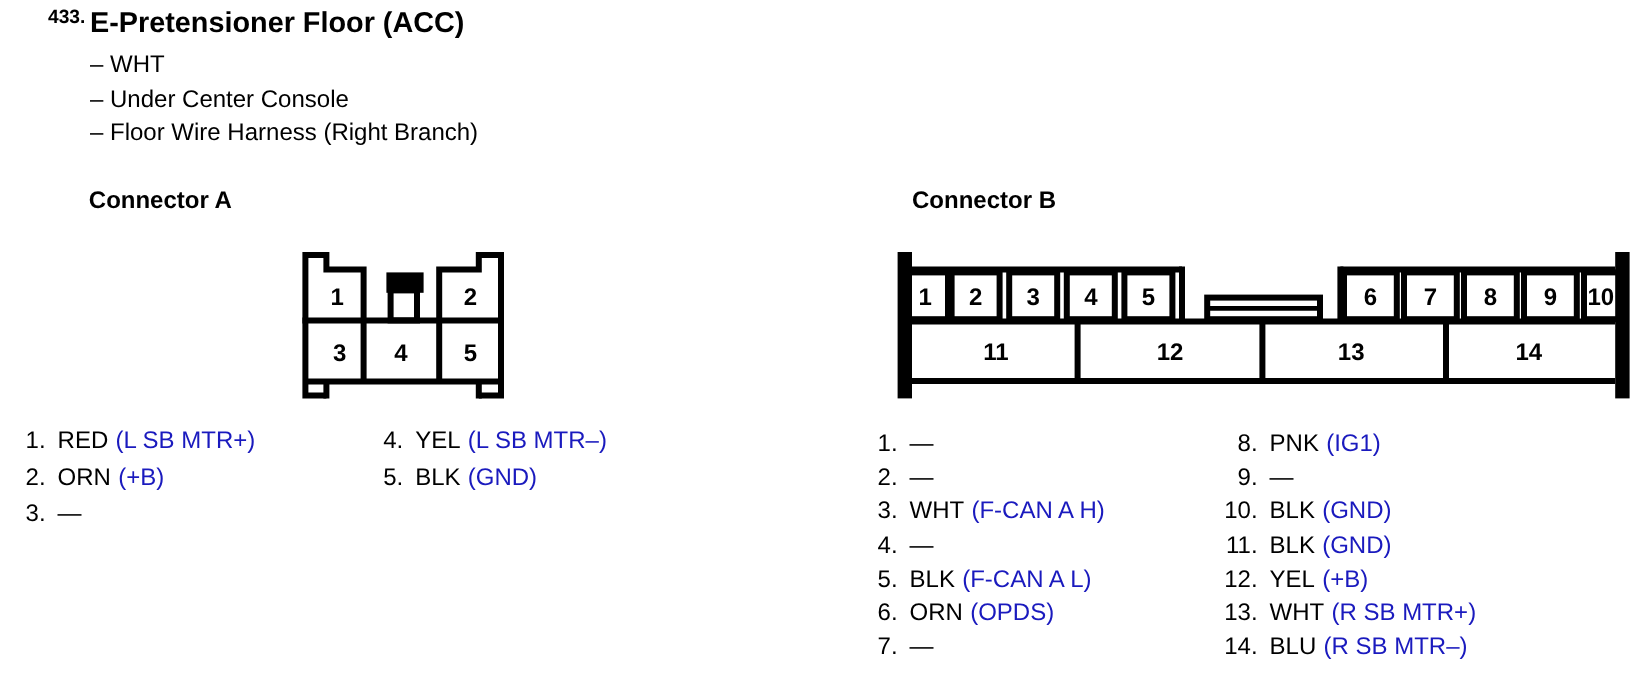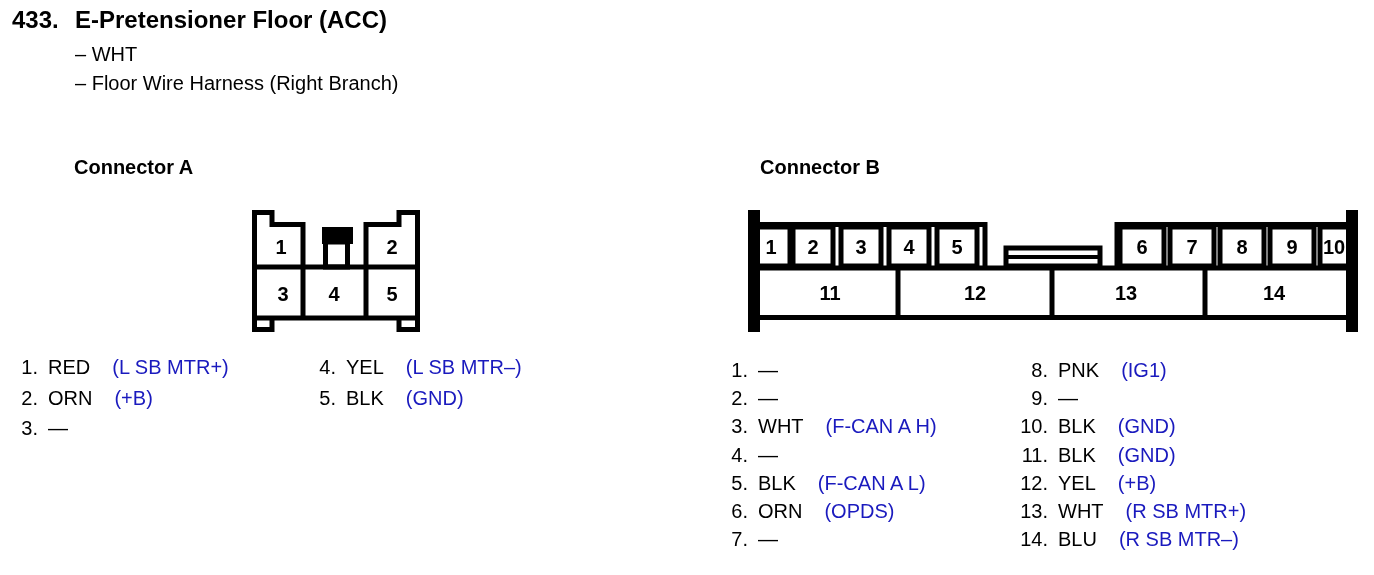--- a/index.html
+++ b/index.html
@@ -1,50 +1,51 @@
 <!DOCTYPE html>
 <html style="--signal-blue: #1a1abe;"><head>
 <meta charset="utf-8">
 <style>
   html,body { margin:0; padding:0; background:#ffffff; }
   .page {
     position:relative; width:1374px; height:575px; background:#ffffff;
     font-family:"Liberation Sans", sans-serif; color:#000; overflow:hidden;
   }
   .abs { position:absolute; }
-  .title-num  { font-weight:bold; font-size:24px; }
+  .title-num  { font-weight:bold; font-size:16px;margin-left:28px; }
   .title-text { font-weight:bold; font-size:24px; }
   .notes { font-size:20px; line-height:28.5px; }
   .conn-heading { font-weight:bold; font-size:20px; }
   .pin-list { font-size:20px; white-space:nowrap; }
   .list-a { line-height:30.5px; }
   .list-b { line-height:28.2px; }
   .pin-num { display:inline-block; text-align:right; }
   .numw24 .pin-num { width:24px; }
   .numw26 .pin-num { width:26px; }
   .numw44 .pin-num { width:44px; }
   .pin-wire { margin-left:10px;margin-top:28px; }
-  .pin-signal { color:var(--signal-blue, #1a1abe); margin-left:22px; }
+  .pin-signal { color:var(--signal-blue, #1a1abe); margin-left:6px; }
   svg text {
     font-family:"Liberation Sans", sans-serif;
     font-weight:bold; font-size:20px; fill:#000;
   }
   svg path, svg rect.cavity { stroke:#000; stroke-width:5; fill:none; }
   svg rect.solid { fill:#000; stroke:none; }
 </style>
 </head>
 <body>
 
 <div class="page">
 
   <span class="abs title-num" style="left:12px; top:6px;">433.</span>
   <span class="abs title-text" style="left:75px; top:6px;">E-Pretensioner Floor (ACC)</span>
 
   <div class="abs notes" style="left:75px; top:40px;">
     <div>– WHT</div>
+    <div>– Under Center Console</div>
     <div>– Floor Wire Harness (Right Branch)</div>
   </div>
 
   <span class="abs conn-heading" style="left:74px; top:156px;">Connector A</span>
   <span class="abs conn-heading" style="left:760px; top:156px;">Connector B</span>
 
   <svg class="abs" style="left:250px; top:208px;" width="172" height="126" viewBox="0 0 172 126">
     <path d="M22,4.5 H4.5 V121.5 H22"></path>
     <path d="M22,2 V16.5 H53 V61"></path>
     <path d="M22,124 V110"></path>

